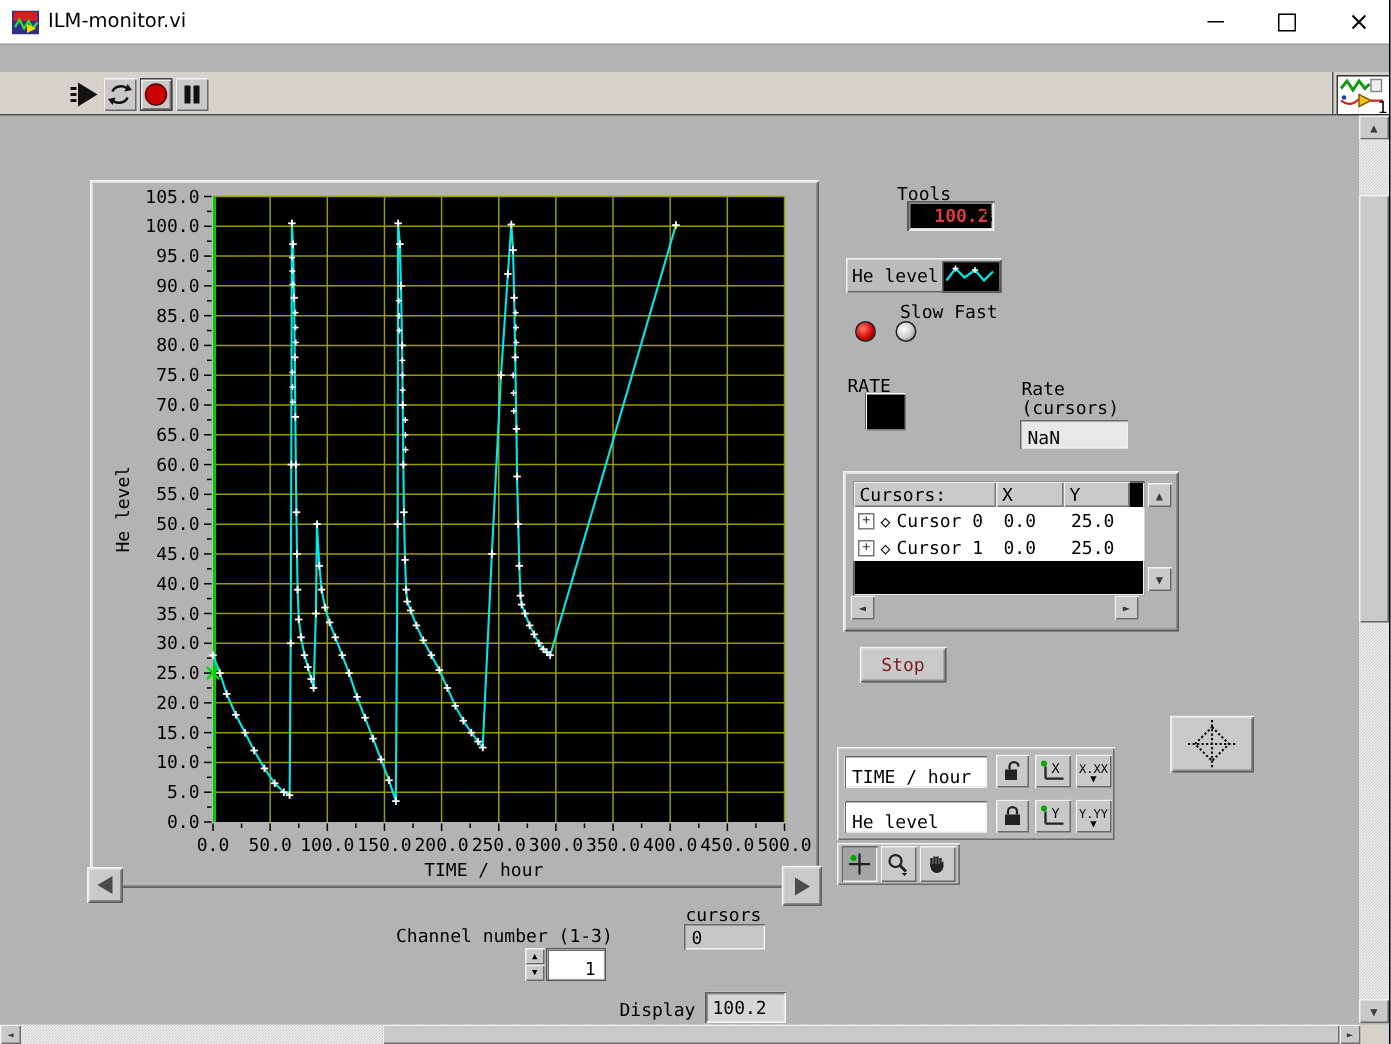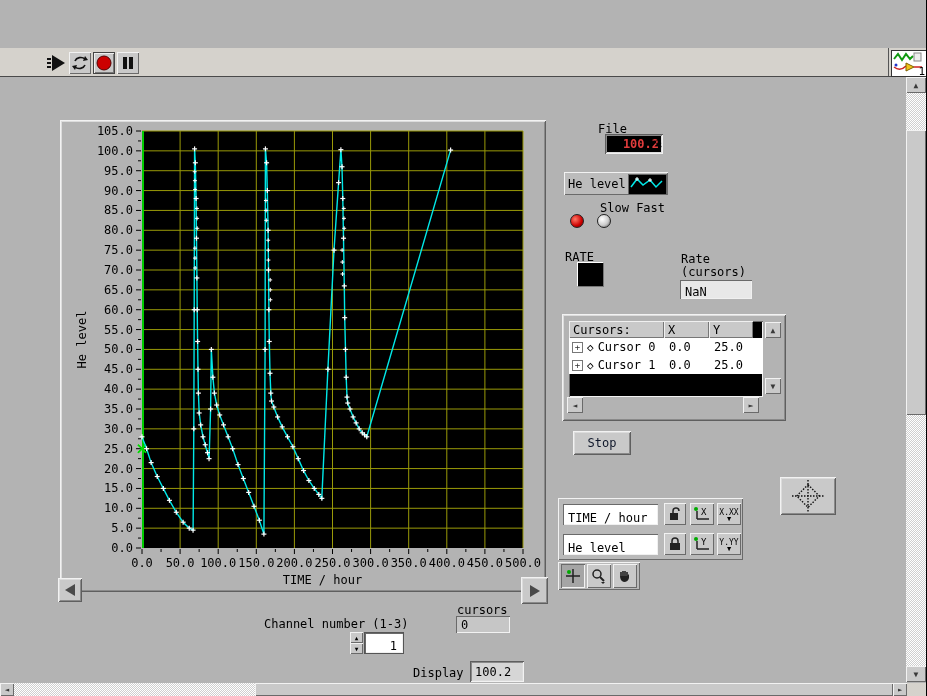--- a/index.html
+++ b/index.html
@@ -38,20 +38,36 @@
   .led{border-radius:50%;width:14px;height:14px;box-sizing:border-box;}
   .fieldwhite{background:#fff;box-shadow:inset 1px 1px 0 #6a6a6a, inset -1px -1px 0 #f0f0f0;
     display:flex;align-items:flex-end;padding-left:5px;box-sizing:border-box;}
   svg{display:block;}
 </style>
 </head>
 <body>
 
 <div id="window">
 
+  <div class="abs titlebar">
+    <svg class="abs" style="left:8px;top:7px" width="18" height="16">
+      <rect x="0" y="0" width="18" height="16" fill="#30308a"></rect>
+      <rect x="1" y="1" width="16" height="6" fill="#cc2222"></rect>
+      <polyline points="2,11 5,6 8,12 11,7 14,12 17,8" stroke="#33dd33" stroke-width="1.5" fill="none"></polyline>
+      <polygon points="10,9 16,12 10,15" fill="#ffd700"></polygon>
+    </svg>
+    <span class="title" style="margin-left:32px">ILM-monitor.vi</span>
+    <div class="abs capbtn" style="left:793px;top:0">
+        <span style="display:inline-block;width:11px;border-top:1px solid #000"></span>
+      </div>
+    <div class="abs capbtn" style="left:841px;top:0">
+        <span style="display:inline-block;width:10px;height:10px;border:1px solid #000"></span>
+      </div>
+    <div class="abs capbtn" style="left:889px;top:0;font-size:17px;font-family:'DejaVu Sans',sans-serif">×</div>
+  </div>
 
 
   <div class="abs toolbar">
     <div class="tbbtn" style="left:46px;background:transparent">
       <svg width="22" height="22">
         <rect x="1" y="6" width="4" height="2" fill="#111"></rect>
           <rect x="1" y="10" width="4" height="2" fill="#111"></rect>
           <rect x="1" y="14" width="4" height="2" fill="#111"></rect>
         <polygon points="6,3 19,11 6,19" fill="#111"></polygon>
       </svg>
@@ -452,21 +468,21 @@
     <svg width="14" height="14">
         <polygon points="12,1 2,7 12,13" fill="#4a4a4a"></polygon>
       </svg>
   </div>
   <div class="abs btn raised" style="left:521px;top:577px;width:27px;height:27px">
     <svg width="14" height="14">
         <polygon points="2,1 12,7 2,13" fill="#4a4a4a"></polygon>
       </svg>
   </div>
 
-  <div class="abs lbl" style="left:598px;top:122px">File</div>
+  <div class="abs lbl" style="left:598px;top:122px">Tools</div>
   <div class="abs sunken2" style="left:593px;top:134px;width:58px;height:20px;background:#000;display:flex;align-items:center;justify-content:flex-end;padding-right:4px;box-sizing:border-box">
     <span style="color:#e03c3c;font-weight:bold">100.2</span>
   </div>
   <div class="abs lbl" style="left:655px;top:138px;font-size:11px">%</div>
 
   <div class="abs raised1" style="left:564px;top:172px;width:104px;height:23px;background:#bcbcbc;display:flex;align-items:center">
     <span style="padding-left:4px">He level</span>
     <div class="abs" style="left:64px;top:2px;width:37px;height:19px;background:#000;border:1px solid #666">
       <svg width="35" height="17">
         <polyline points="2,12 8,4 14,10 21,5 27,12 33,6" stroke="#00e8e8" stroke-width="1.5" fill="none"></polyline>
@@ -528,21 +544,21 @@
       </div>
     <div class="abs scroll-arrow raised1" style="left:5px;top:83px;width:16px;height:16px">
         <span>◄</span>
       </div>
     <div class="abs scroll-arrow raised1" style="left:181px;top:83px;width:16px;height:16px">
         <span>►</span>
       </div>
   </div>
 
   <div class="abs btn raised" style="left:573px;top:431px;width:58px;height:24px">
-    <span style="color:#0f172a">Stop</span>
+    <span style="color:#7f1d1d">Stop</span>
   </div>
 
   <div class="abs raised1" style="left:558px;top:498px;width:185px;height:62px;background:#b9b9b9"></div>
   <div class="abs fieldwhite" style="left:563px;top:504px;width:95px;height:21px">
     <span>TIME / hour</span>
   </div>
   <div class="abs btn raised1" style="left:664px;top:503px;width:22px;height:22px">
     <svg width="12" height="14">
       <path d="M4,6 V4 A3,3 0 0 1 10,4" stroke="#222" stroke-width="1.5" fill="none"></path>
       <rect x="1" y="6" width="8" height="7" fill="#222"></rect>

